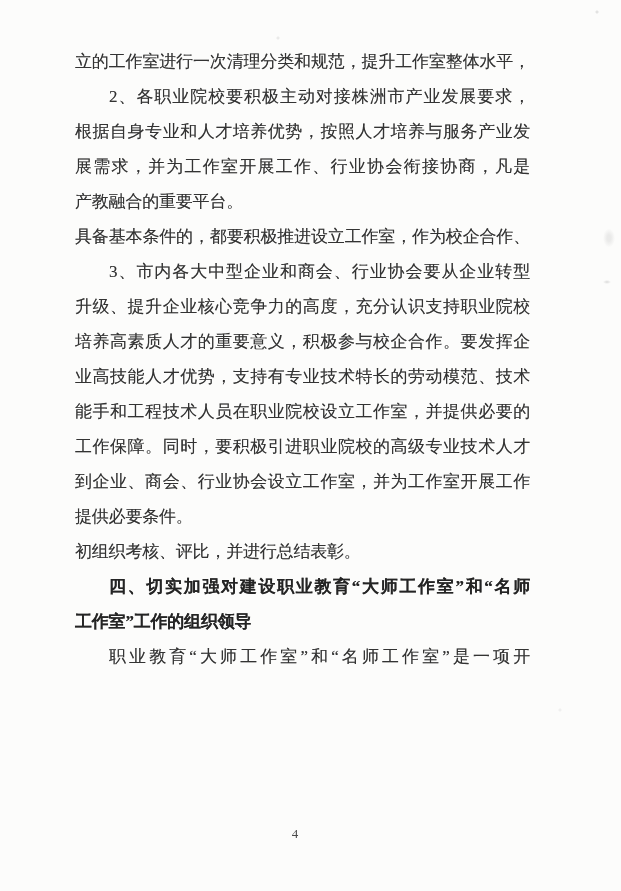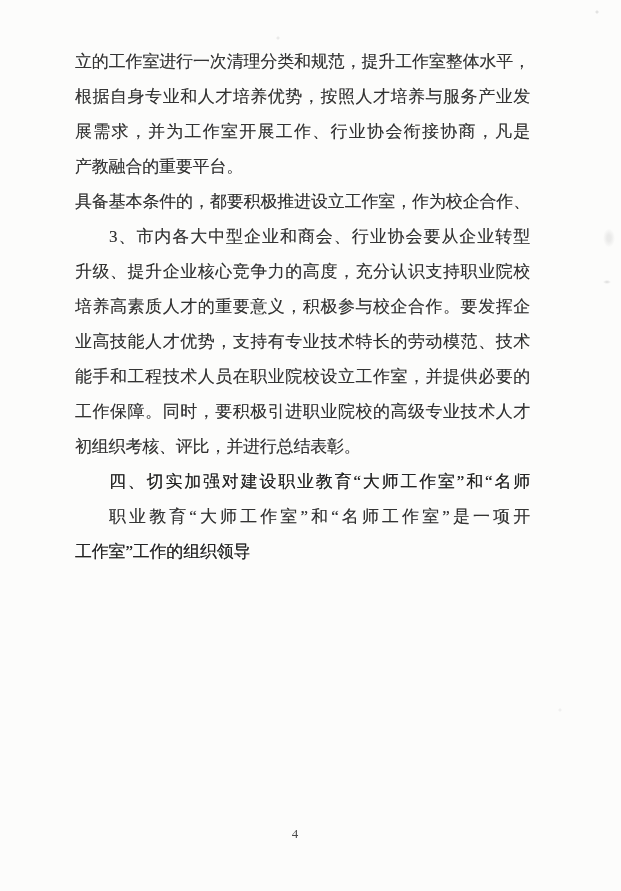--- a/index.html
+++ b/index.html
@@ -44,51 +44,54 @@
   .line.stretch {
     text-align-last: justify;
   }
   .line.end {
     text-align-last: left;
   }
   .line.indent {
     text-indent: 34px;
   }
   .line.bold {
-    font-weight: normal;
+    font-weight: bold;
     color: #242424;
     text-shadow: 0 0 0.6px rgba(40,40,40,0.7);
   }
   .page-number {
     position: absolute;
     top: 826px;
     left: 0;
     width: 590px;
     text-align: center;
     font-size: 13px;
     color: #4a4a4a;
     font-family: "Liberation Serif", "DejaVu Serif", serif;
   }
 </style>
 </head>
 <body>
 
 <div class="page">
   <div class="body-text">
     <div class="line stretch">立的工作室进行一次清理分类和规范，提升工作室整体水平，</div>
+    <div class="line stretch indent">2、各职业院校要积极主动对接株洲市产业发展要求，</div>
     <div class="line stretch">根据自身专业和人才培养优势，按照人才培养与服务产业发</div>
     <div class="line stretch">展需求，并为工作室开展工作、行业协会衔接协商，凡是</div>
     <div class="line end">产教融合的重要平台。</div>
     <div class="line stretch">具备基本条件的，都要积极推进设立工作室，作为校企合作、</div>
     <div class="line stretch indent">3、市内各大中型企业和商会、行业协会要从企业转型</div>
     <div class="line stretch">升级、提升企业核心竞争力的高度，充分认识支持职业院校</div>
     <div class="line stretch">培养高素质人才的重要意义，积极参与校企合作。要发挥企</div>
     <div class="line stretch">业高技能人才优势，支持有专业技术特长的劳动模范、技术</div>
     <div class="line stretch">能手和工程技术人员在职业院校设立工作室，并提供必要的</div>
     <div class="line stretch">工作保障。同时，要积极引进职业院校的高级专业技术人才</div>
+    <div class="line stretch">到企业、商会、行业协会设立工作室，并为工作室开展工作</div>
+    <div class="line end">提供必要条件。</div>
     <div class="line end">初组织考核、评比，并进行总结表彰。</div>
     <div class="line stretch indent bold">四、切实加强对建设职业教育“大师工作室”和“名师</div>
+    <div class="line end bold">工作室”工作的组织领导</div>
     <div class="line stretch indent">职业教育“大师工作室”和“名师工作室”是一项开</div>
-    <div class="line end bold">工作室”工作的组织领导</div>
   </div>
 
   <div class="page-number">4</div>
 </div>
 
 </body></html>

